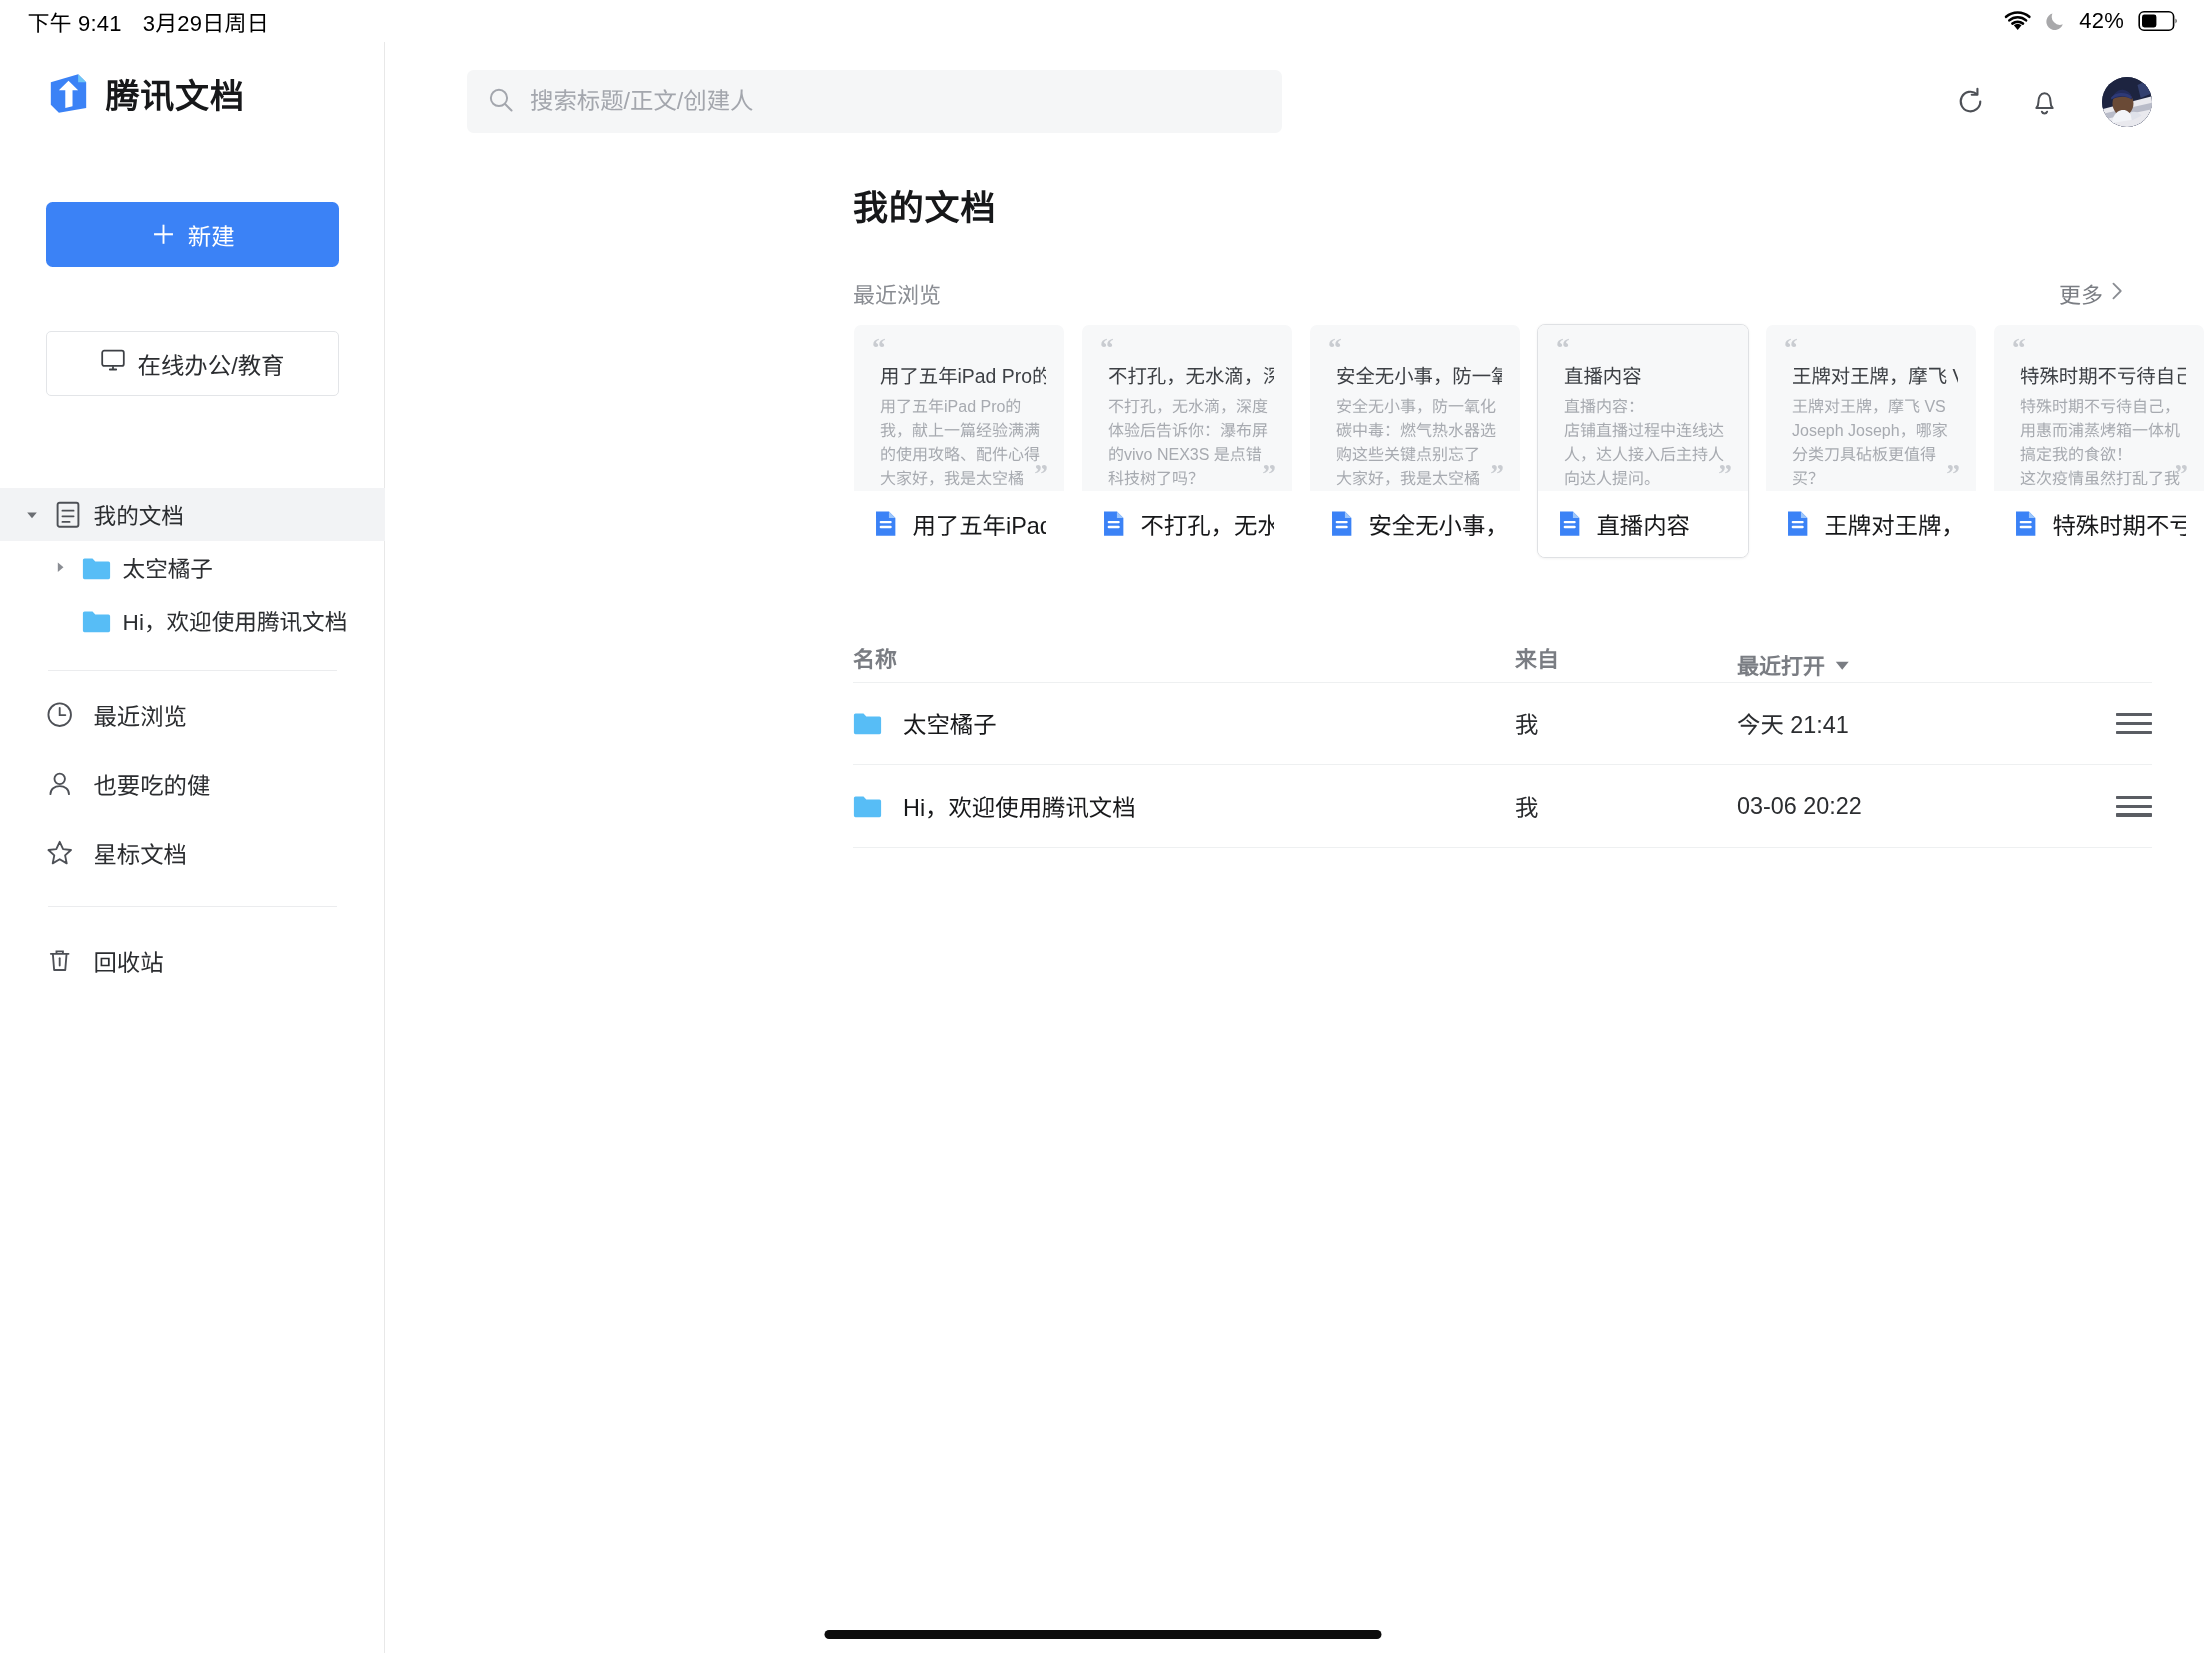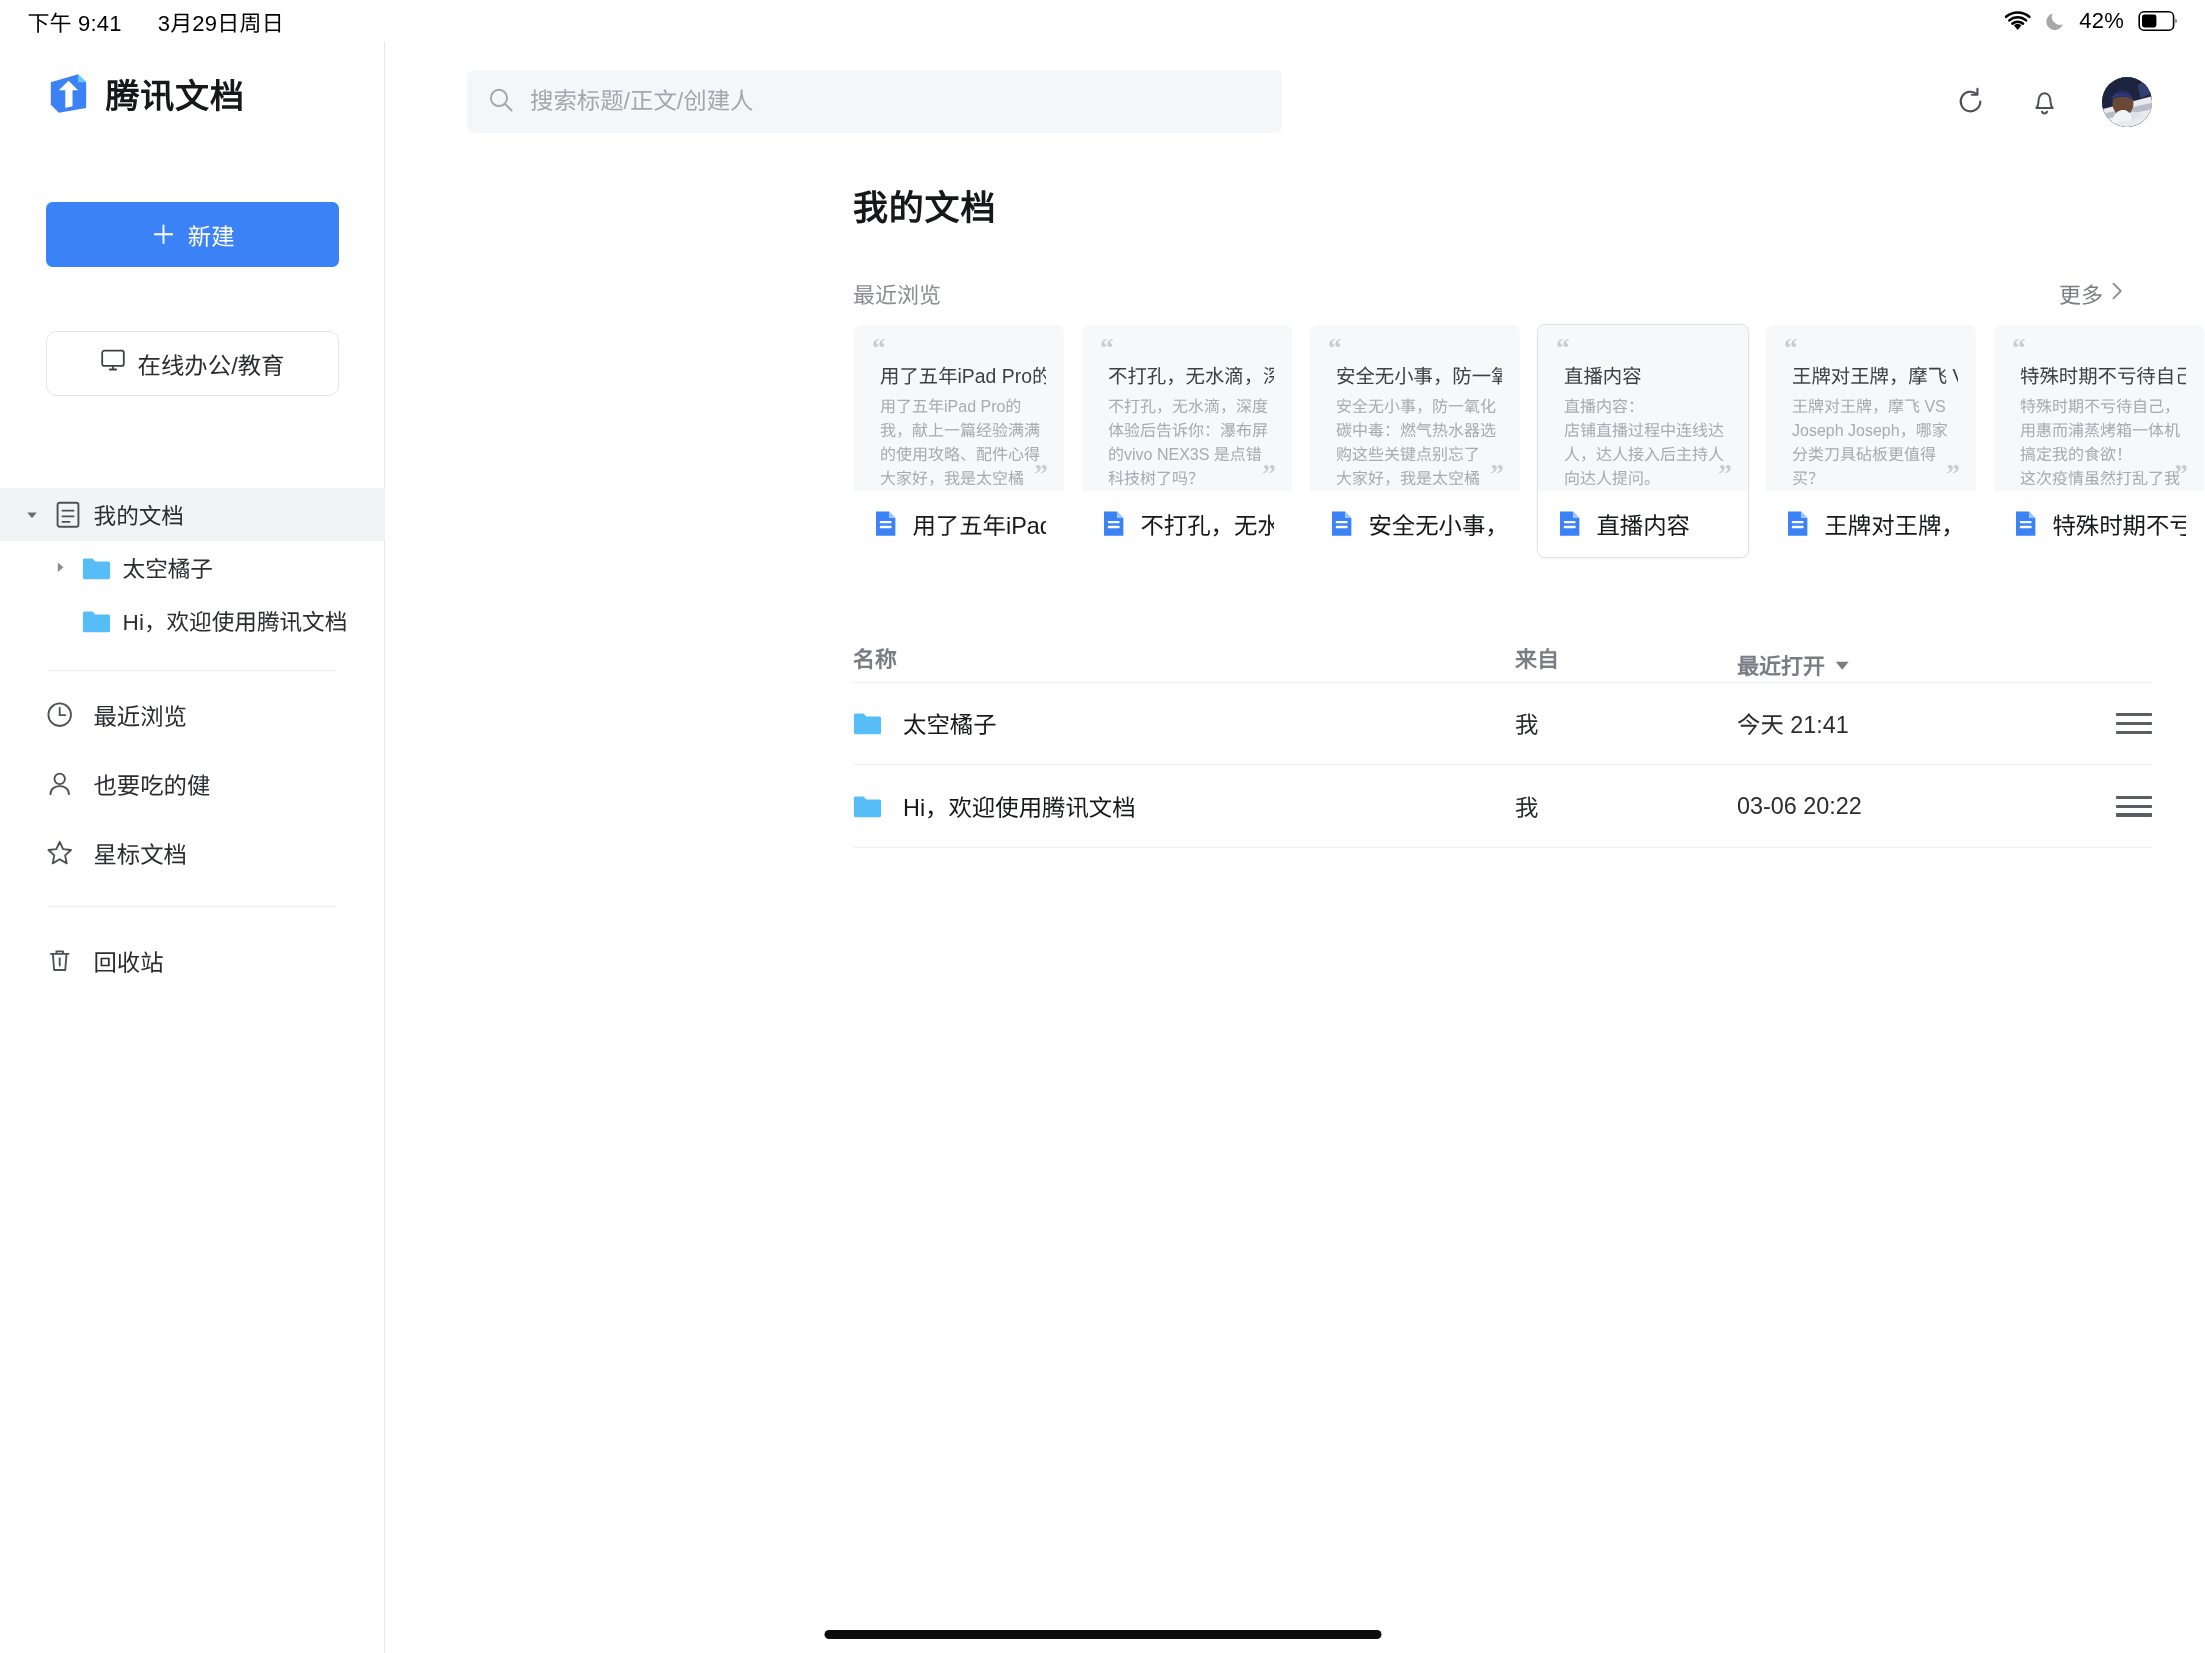--- a/index.html
+++ b/index.html
@@ -9,21 +9,21 @@
     background: #ffffff; overflow: hidden;
   }
   body { position: relative; }
 
   
   .statusbar {
     position: absolute; top: 0; left: 0; width: 2205px; height: 42px;
     display: flex; align-items: center; justify-content: space-between;
     padding: 0 27.4px; background: #ffffff;
   }
-  .sb-left { display: flex; align-items: center; gap: 36px; }
+  .sb-left { display: flex; align-items: center; gap: 21px; }
   .sb-time, .sb-date { font-size: 22px; color: #000; letter-spacing: 0.2px; }
   .sb-right { display: flex; align-items: center; gap: 13.7px; }
   .sb-pct { font-size: 22px; color: #000; letter-spacing: 0.2px; }
   .ico-wifi { width: 27.4px; height: 21px; position: relative; display:block; }
   .ico-moon { width: 21px; height: 21px; display:block; }
   .ico-batt { width: 40px; height: 20px; display:block; }
 
   
   .sidebar {
     position: absolute; top: 42px; left: 0; width: 385px; height: 1611px;
@@ -37,21 +37,21 @@
     position: absolute; top: 160px; left: 46px;
     width: 293px; height: 65px; border-radius: 6.5px;
     background: #3b82f6; color: #fff; font-size: 23.4px;
     display: flex; align-items: center; justify-content: center; gap: 11.3px;
     cursor: pointer; border: none;
   }
   .btn-new .plus { font-size: 26px; line-height: 1; font-weight: 400; }
 
   .btn-office {
     position: absolute; top: 289px; left: 46px;
-    width: 293px; height: 65px; border-radius: 10px;
+    width: 293px; height: 65px; border-radius: 5px;
     background: #fff; border: 0.8px solid #e3e5e8; color: #2b2d30; font-size: 23.4px;
     display: flex; align-items: center; justify-content: center; gap: 13px; cursor: pointer;
   }
 
   .tree { position: absolute; top: 446px; left: 0; width: 385px; }
   .tree-row {
     display: flex; align-items: center; height: 53px; padding-left: 21px; cursor: pointer;
     gap: 11.3px; font-size: 22.6px; color: #2b2d30;
   }
   .tree-row.active { background: #f2f3f5; }

